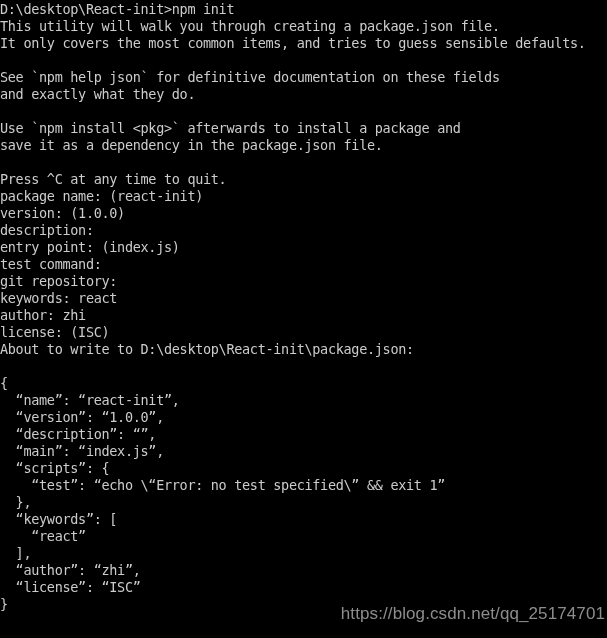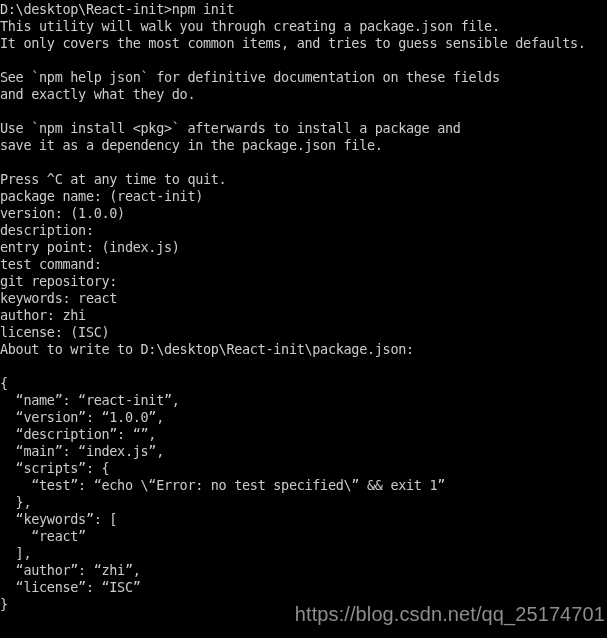--- a/index.html
+++ b/index.html
@@ -34,21 +34,21 @@
     color: #cccccc;
     white-space: pre;
     -webkit-font-smoothing: none;
     font-smooth: never;
   }
   #watermark {
     position: absolute;
     right: 2px;
     top: 605px;
     font-family: "Liberation Sans", "DejaVu Sans", sans-serif;
-    font-size: 20px;
+    font-size: 17px;
     line-height: 18px;
     color: #8d8d8d;
     white-space: pre;
     letter-spacing: 0.1px;
   }
 </style>
 </head>
 <body>
 
 <div id="terminal">

